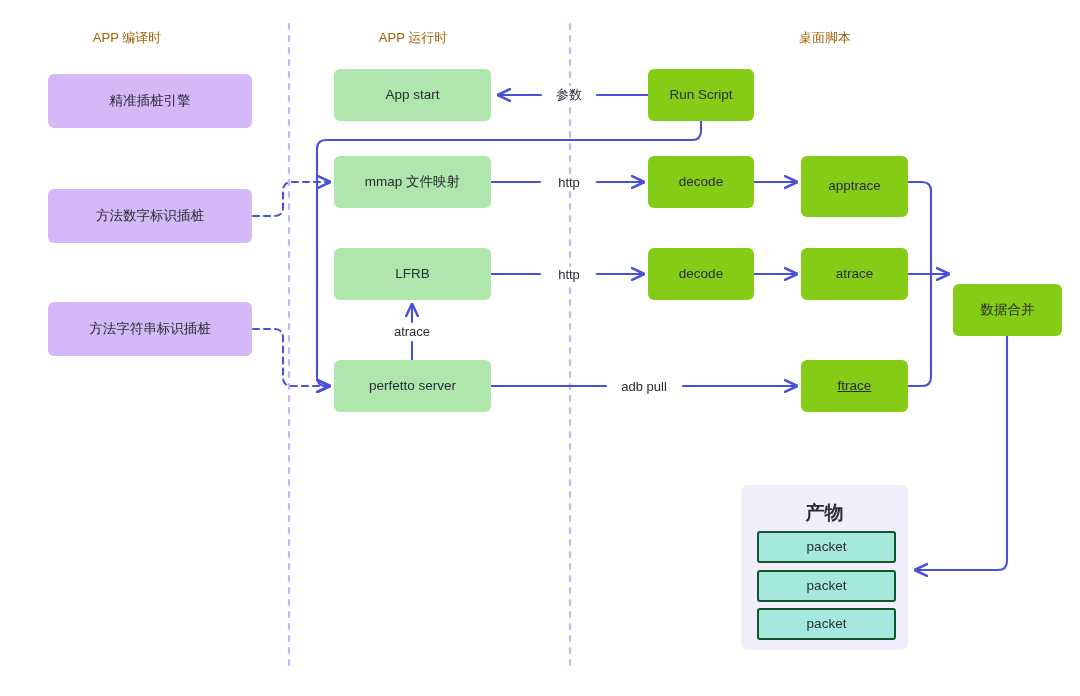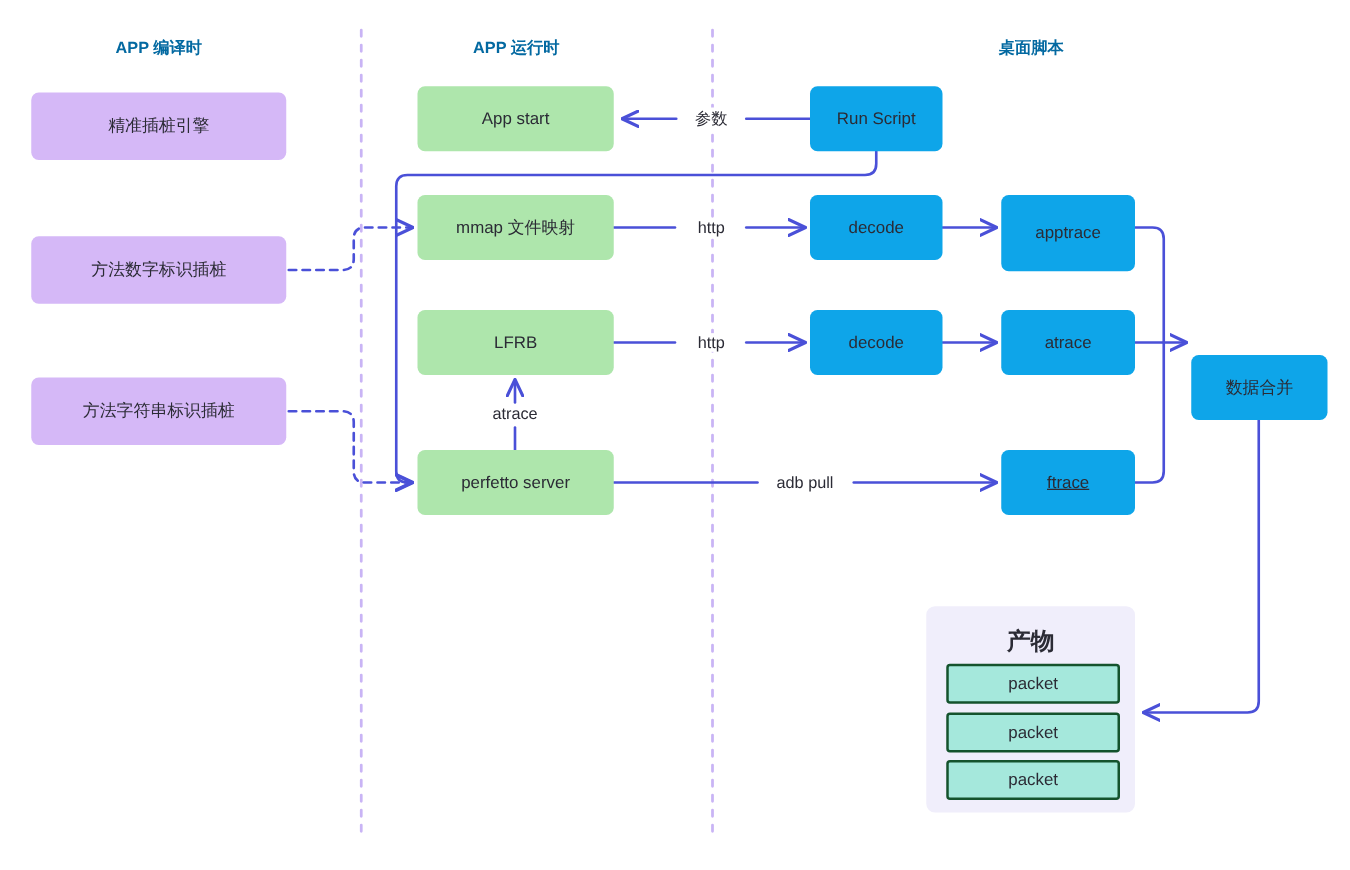--- a/index.html
+++ b/index.html
@@ -19,41 +19,41 @@
   }
   svg.edges {
     position: absolute;
     left: 0; top: 0;
     width: 1080px; height: 696px;
     pointer-events: none;
   }
   .lane-header {
     position: absolute;
     font-size: 13px;
-    font-weight: bold;
-    color: #0369a1;
+    font-weight: normal;
+    color: #a16207;
     text-align: center;
     transform: translateX(-50%);
     white-space: nowrap;
   }
   .node {
     position: absolute;
     display: flex;
     align-items: center;
     justify-content: center;
     border-radius: 6px;
     font-size: 13.5px;
     color: #2b2b35;
     text-align: center;
     box-sizing: border-box;
     line-height: 1.2;
   }
-  .node.purple  { background: #d5b8f7; }
+  .node.purple  { background: #d5b8f7; margin-left: 23px; }
   .node.green   { background: #aee6ac; }
-  .node.orange  { background: #0ea5e9; }
+  .node.orange  { background: #84cc16; }
   .node.teal    { background: #a5e8dc; border: 2px solid #14532d; border-radius: 3px; }
   .group-box {
     position: absolute;
     background: #f0eefb;
     border-radius: 7px;
     box-sizing: border-box;
   }
   .group-title {
     position: absolute;
     width: 100%;

